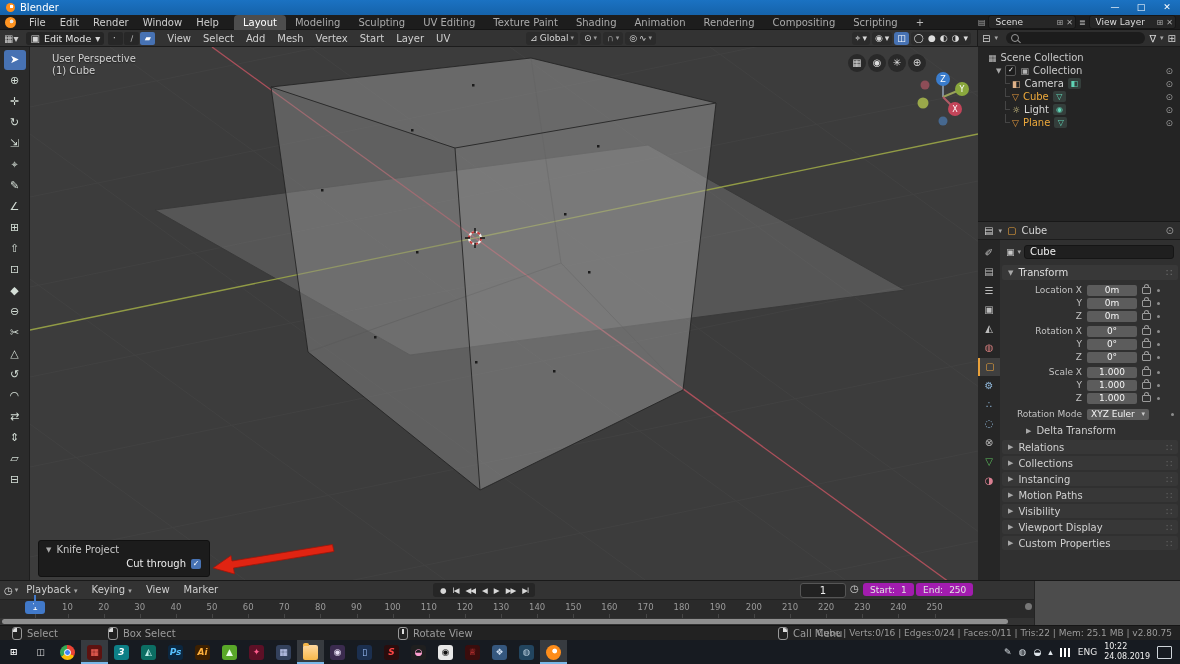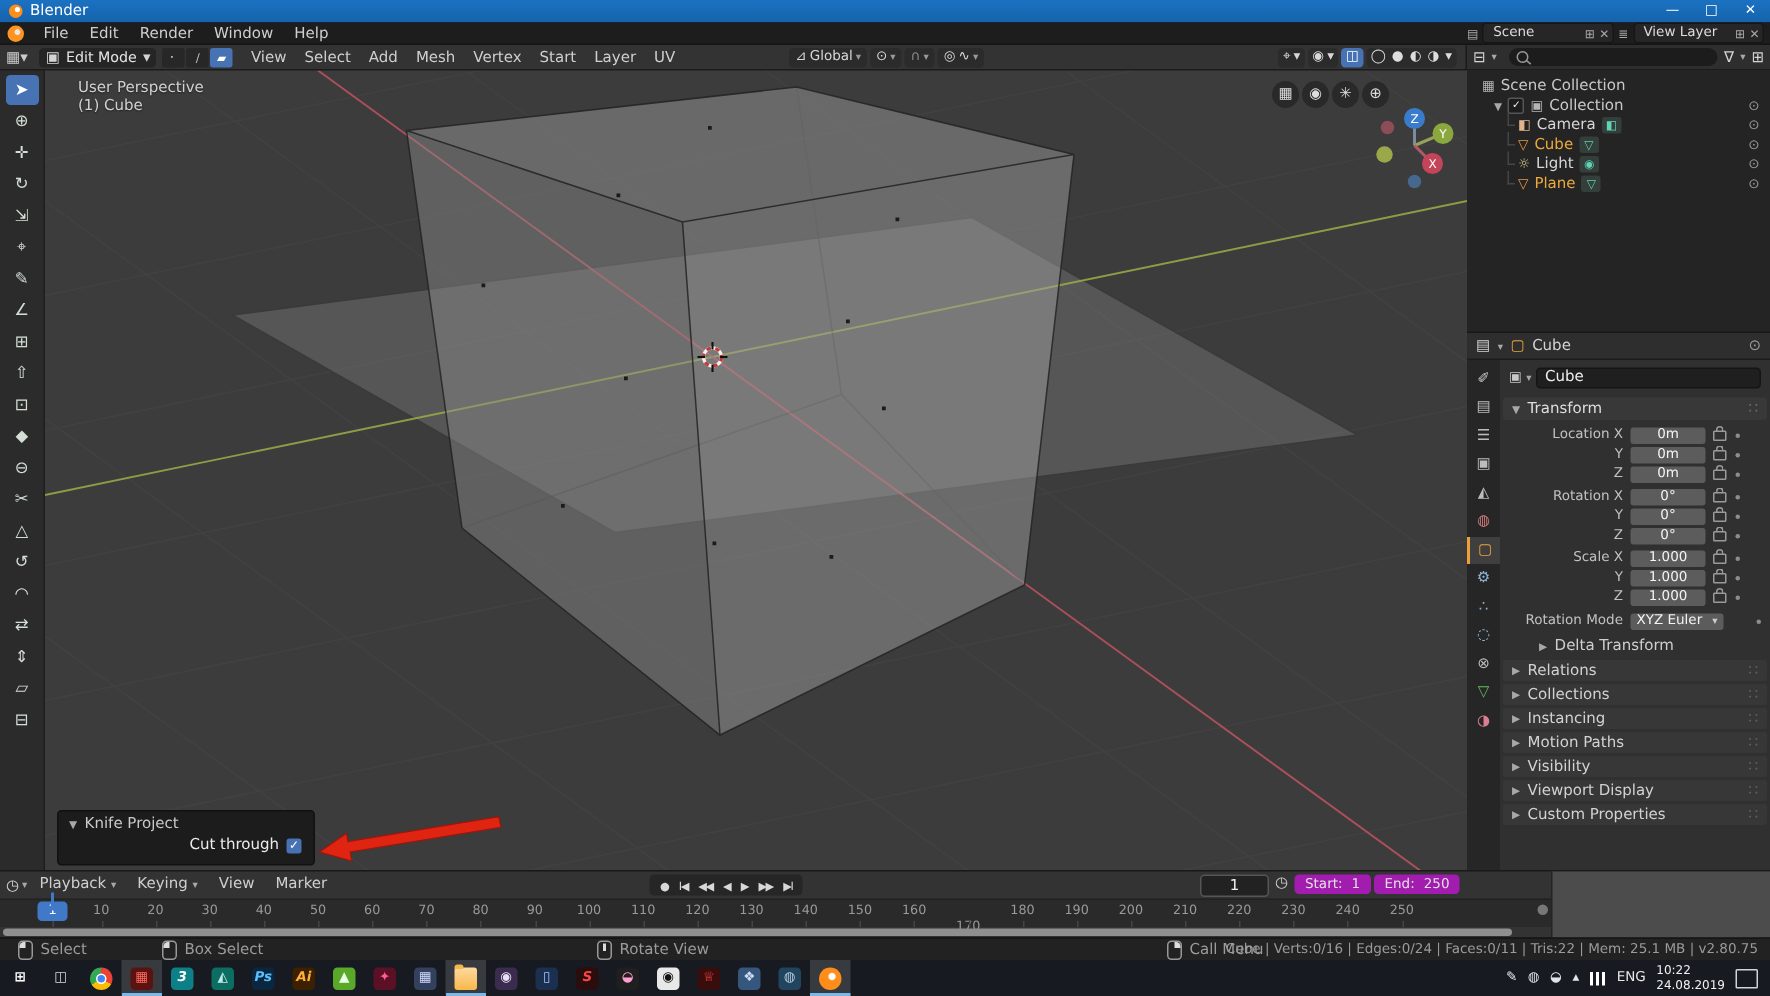--- a/index.html
+++ b/index.html
@@ -169,20 +169,33 @@
   </div>
 
   <div id="topbar">
     <span class="blogo"></span>
     <div id="menubar" style="display:flex">
         <span class="mi">File</span>
         <span class="mi">Edit</span>
         <span class="mi">Render</span>
         <span class="mi">Window</span>
         <span class="mi">Help</span>
+      </div>
+    <div id="wstabs">
+        <span class="ws act">Layout</span>
+        <span class="ws">Modeling</span>
+        <span class="ws">Sculpting</span>
+        <span class="ws">UV Editing</span>
+        <span class="ws">Texture Paint</span>
+        <span class="ws">Shading</span>
+        <span class="ws">Animation</span>
+        <span class="ws">Rendering</span>
+        <span class="ws">Compositing</span>
+        <span class="ws">Scripting</span>
+        <span class="ws plus">+</span>
       </div>
     <div class="right">
       <span class="sicon">▤</span>
       <div class="idfield">
         <span class="txt">Scene</span>
         <span class="sicon">⊞</span>
         <span class="sicon">✕</span>
       </div>
       <span class="sicon">≣</span>
       <div class="idfield">
@@ -655,21 +668,21 @@
           <span class="tick" style="left: 454.911px;">120</span>
           <i class="tmark" style="left: 464.911px;"></i>
           <span class="tick" style="left: 491.038px;">130</span>
           <i class="tmark" style="left: 501.038px;"></i>
           <span class="tick" style="left: 527.165px;">140</span>
           <i class="tmark" style="left: 537.165px;"></i>
           <span class="tick" style="left: 563.292px;">150</span>
           <i class="tmark" style="left: 573.292px;"></i>
           <span class="tick" style="left: 599.419px;">160</span>
           <i class="tmark" style="left: 609.419px;"></i>
-          <span class="tick" style="left: 635.546px; margin-top: 11px;">170</span>
+          <span class="tick" style="left: 635.546px;">170</span>
           <i class="tmark" style="left: 645.546px;"></i>
           <span class="tick" style="left: 671.673px;">180</span>
           <i class="tmark" style="left: 681.673px;"></i>
           <span class="tick" style="left: 707.8px;">190</span>
           <i class="tmark" style="left: 717.8px;"></i>
           <span class="tick" style="left: 743.927px;">200</span>
           <i class="tmark" style="left: 753.927px;"></i>
           <span class="tick" style="left: 780.054px;">210</span>
           <i class="tmark" style="left: 790.054px;"></i>
           <span class="tick" style="left: 816.181px;">220</span>

